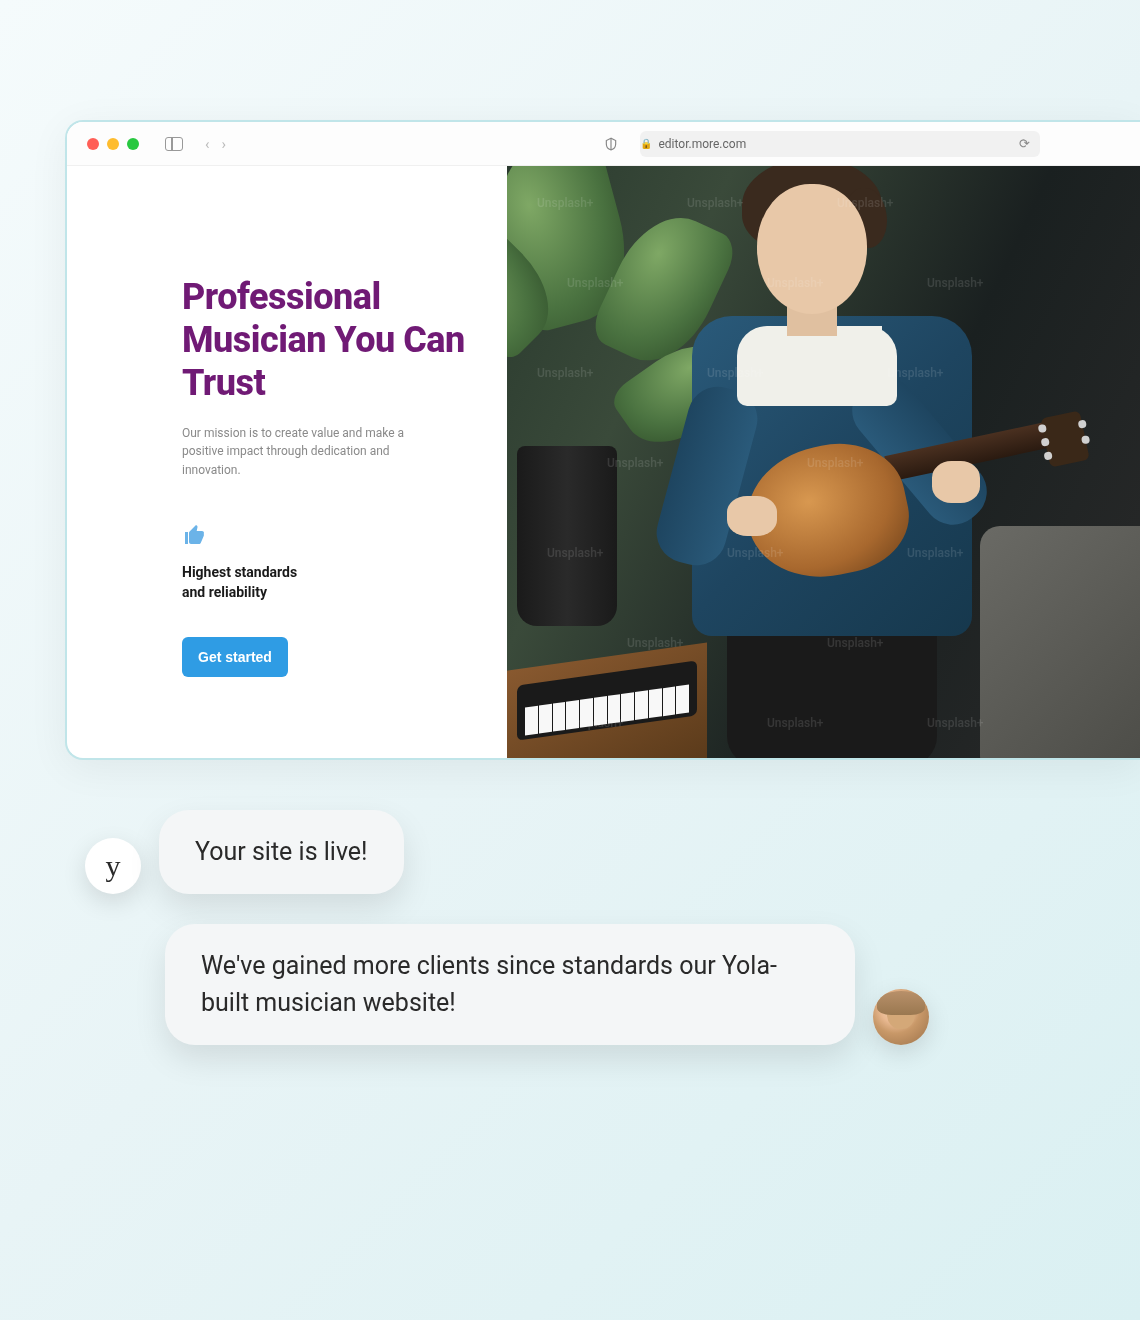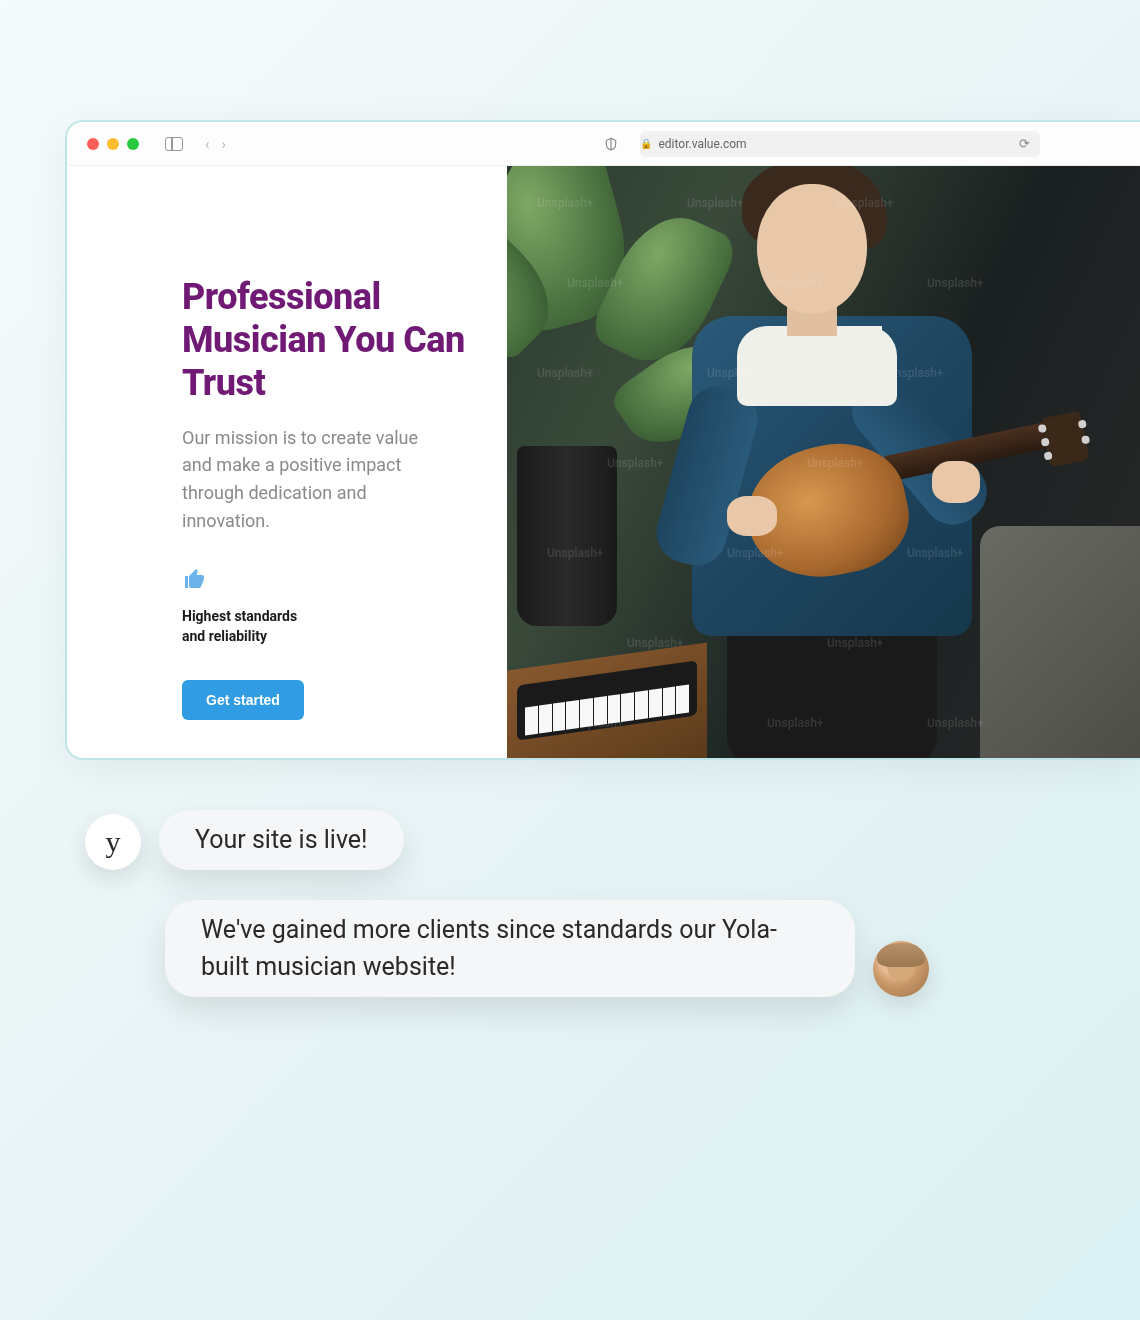--- a/index.html
+++ b/index.html
@@ -98,24 +98,24 @@
 .hero-title {
   font-size: 36px;
   font-weight: 800;
   color: #701a75;
   line-height: 1.2;
   margin-bottom: 18px;
   letter-spacing: -0.5px;
 }
 
 .hero-subtitle {
-  font-size: 18px;
+  font-size: 12px;
   color: #8a8a8a;
   line-height: 1.55;
-  margin-bottom: 32px;
+  margin-bottom: 44px;
   max-width: 260px;
 }
 
 .features {
   display: flex;
   gap: 12px;
   margin-bottom: 34px;
 }
 
 .feature { width: 130px; }
@@ -131,21 +131,21 @@
   font-size: 14px;
   font-weight: 700;
   color: #1a1a1a;
   line-height: 1.4;
 }
 
 .cta-button {
   background: #2f9ce4;
   color: #fff;
   border: none;
-  padding: 12px 24px;
+  padding: 12px 16px;
   font-size: 14px;
   font-weight: 600;
   border-radius: 6px;
   cursor: pointer;
 }
 
 .hero-right {
   flex: 1;
   position: relative;
   overflow: hidden;
@@ -343,21 +343,21 @@
   font-weight: 400;
   color: #2a2a2a;
   box-shadow: 0 8px 24px rgba(0,0,0,0.12);
   flex-shrink: 0;
   font-family: Georgia, serif;
 }
 
 .bubble {
   background: #f4f6f7;
   border-radius: 30px;
-  padding: 12px 36px;
+  padding: 24px 36px;
   font-size: 25px;
   color: #2a2a2a;
   box-shadow: 0 14px 32px rgba(0,0,0,0.10);
   line-height: 1.45;
 }
 
 .chat-row.right { justify-content: flex-start; padding-left: 80px; }
 .chat-row.right .bubble { max-width: 690px; }
 .chat-row.right .avatar-user {
   width: 56px; height: 56px; border-radius: 50%;
@@ -396,21 +396,21 @@
       <span class="nav-arrow">›</span>
     </div>
     <div class="shield-ico">
       <svg viewBox="0 0 24 24" fill="none" stroke="currentColor" stroke-width="2">
           <path d="M12 2 L4 6 v6 c0 5 3.5 9 8 10 c4.5-1 8-5 8-10 V6 z"></path>
           <path d="M12 2 v20"></path>
         </svg>
     </div>
     <div class="url-bar">
       <span class="lock-ico">🔒</span>
-      <span>editor.value.com</span>
+      <span>editor.more.com</span>
       <span class="reload-ico">⟳</span>
     </div>
   </div>
 
   <div class="page-content">
     <div class="hero-left">
       <h1 class="hero-title">Professional Musician You Can Trust</h1>
       <p class="hero-subtitle">Our mission is to create value and make a positive impact through dedication and innovation.</p>
 
       <div class="features">

